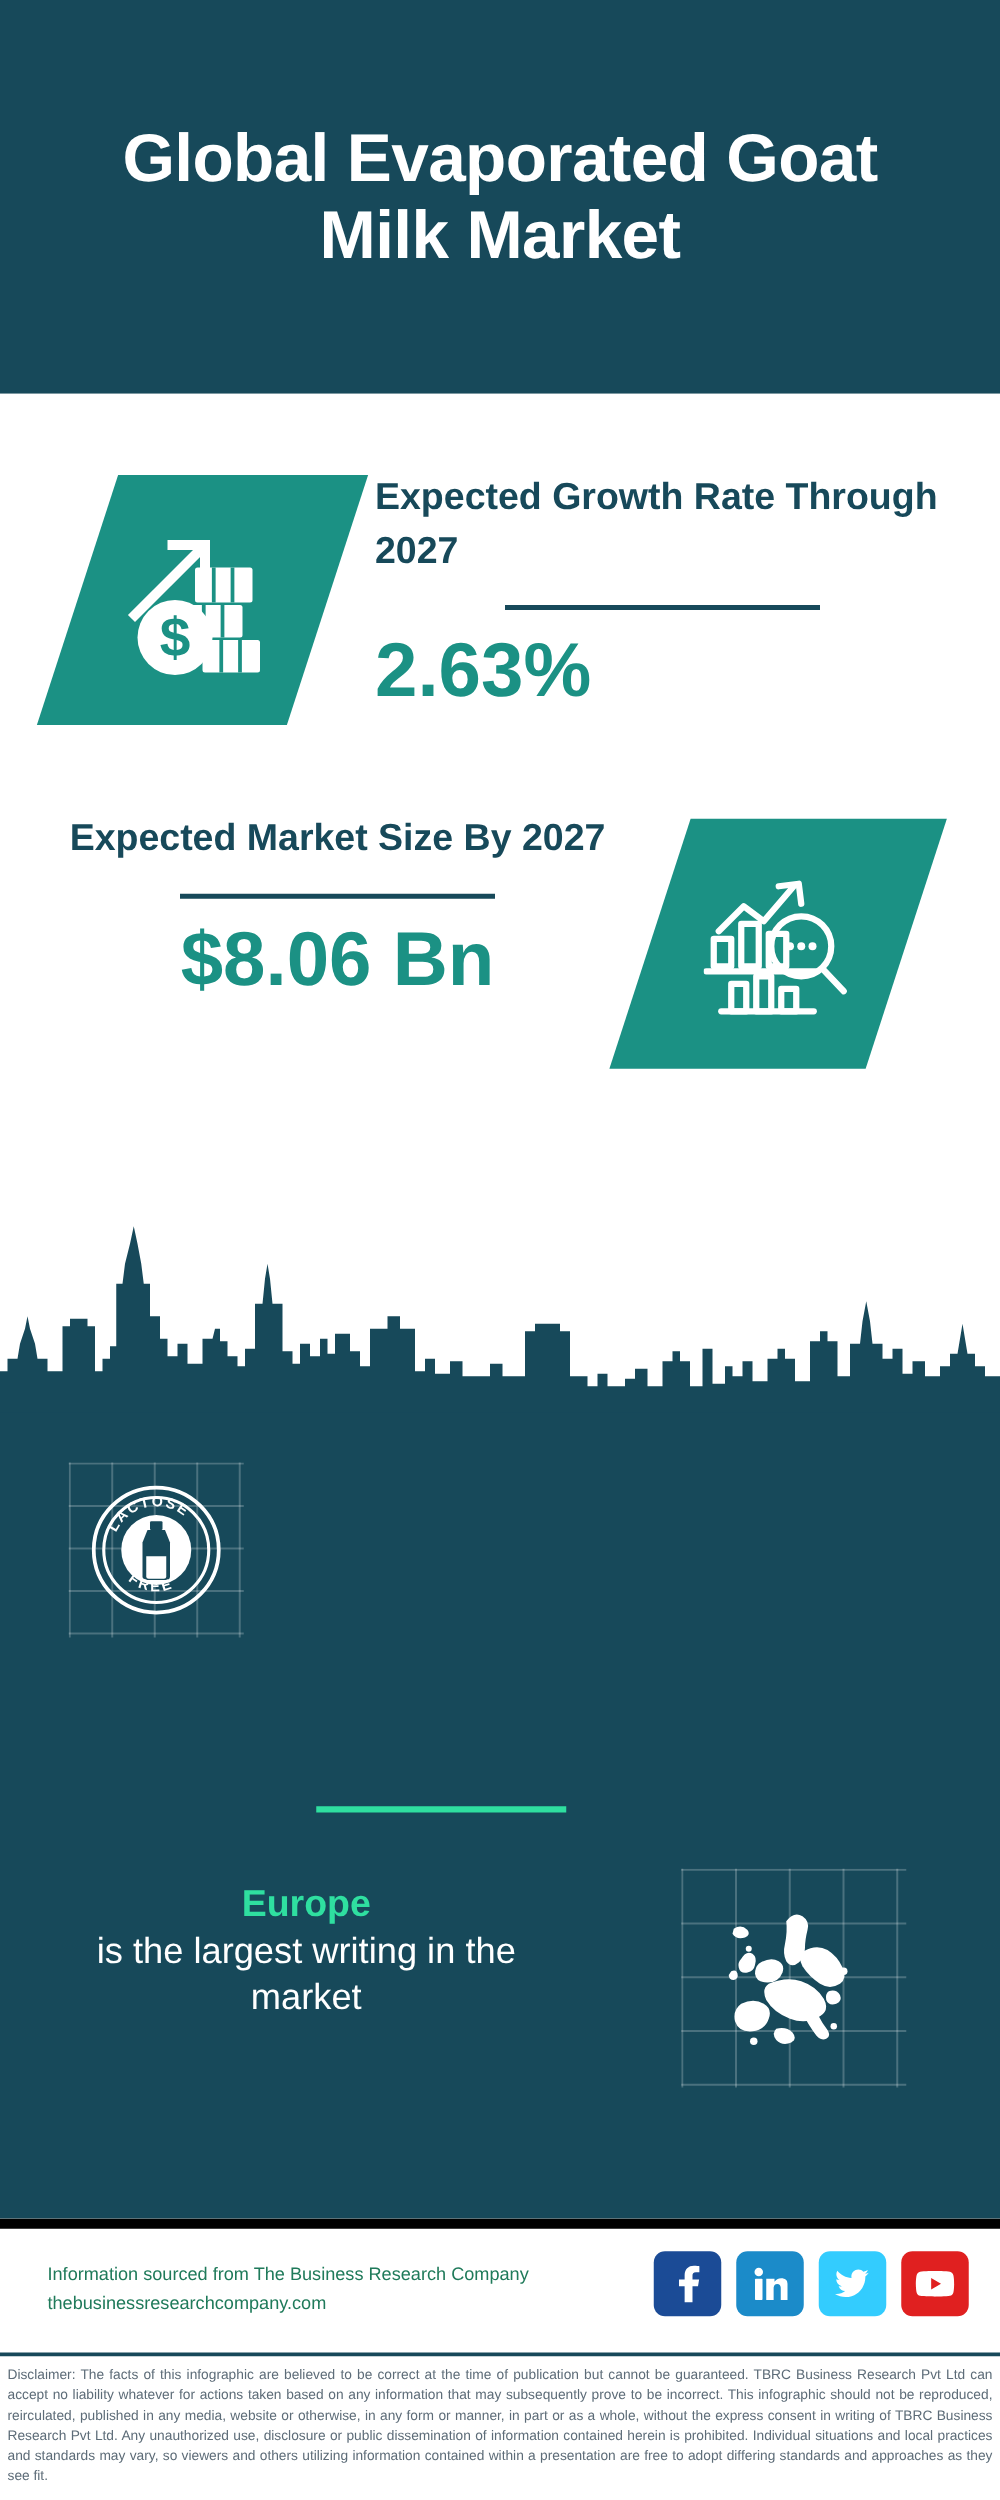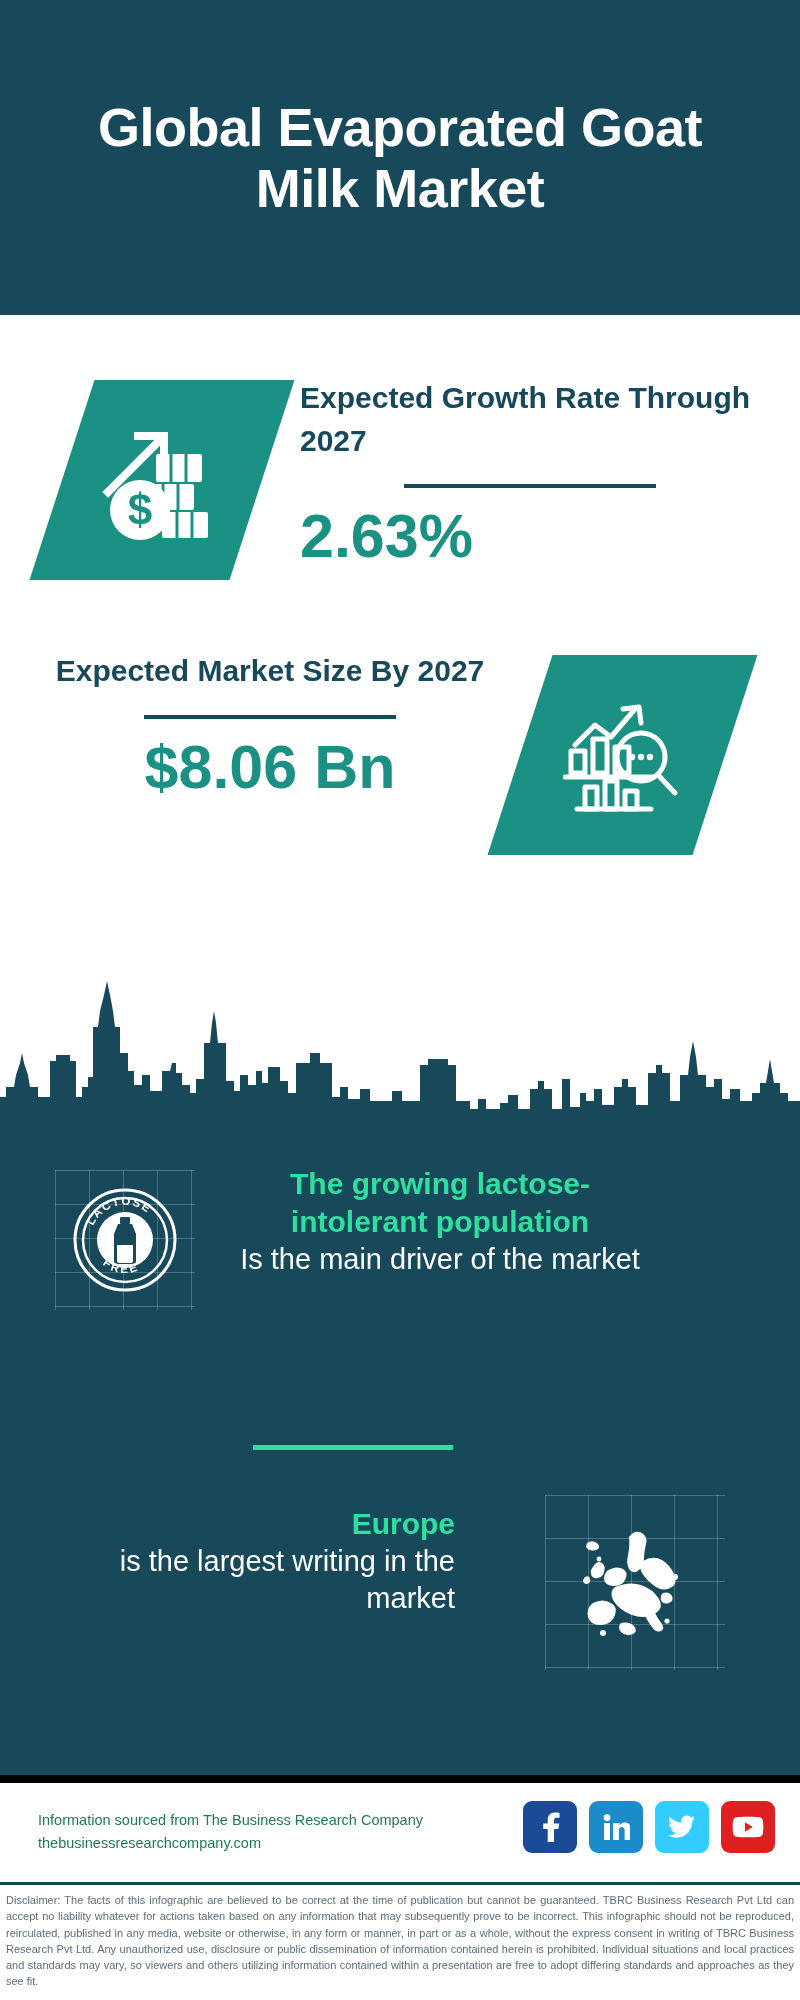--- a/index.html
+++ b/index.html
@@ -145,21 +145,21 @@
     position: absolute;
     left: 253px; top: 1445px;
     width: 200px; height: 5px;
     background: #2fdfa0;
   }
 
   .region-text {
     position: absolute;
     left: 35px; top: 1505px;
     width: 420px;
-    text-align: right;
+    text-align: center;
   }
 
   .map-wrap { position: absolute; left: 545px; top: 1495px; width: 180px; height: 175px; }
   .map-wrap .gridpat {
     left: 0; top: 0; width: 180px; height: 175px;
     background-size: 43px 43px;
   }
   .map-wrap svg { position: absolute; left: 18px; top: 20px; }
 
   
@@ -319,24 +319,20 @@
       <path id="arcBot" d="M 22 55 A 33 33 0 0 0 88 55" fill="none"></path>
       <text font-family="'Liberation Sans',sans-serif" font-size="11.5" font-weight="bold" fill="#ffffff" letter-spacing="1.6">
         <textPath href="#arcTop" startOffset="13%">LACTOSE</textPath>
       </text>
       <text font-family="'Liberation Sans',sans-serif" font-size="11.5" font-weight="bold" fill="#ffffff" letter-spacing="2.4">
         <textPath href="#arcBot" startOffset="26%">FREE</textPath>
       </text>
     </svg>
   </div>
 
-  <div class="driver-text">
-    <span class="hl">The growing lactose-intolerant population</span>
-    <span class="sub">Is the main driver of the market</span>
-  </div>
 
   <div class="mid-rule"></div>
 
   <div class="region-text">
     <span class="hl">Europe</span>
     <span class="sub">is the largest writing in the market</span>
   </div>
 
   <div class="map-wrap">
     <div class="gridpat"></div>

